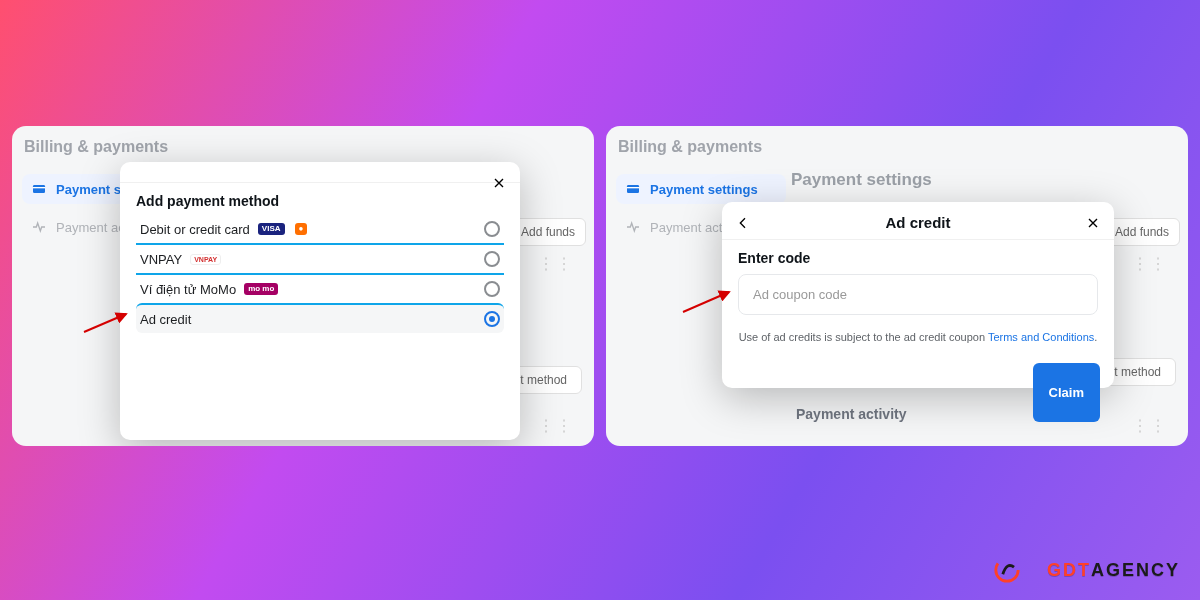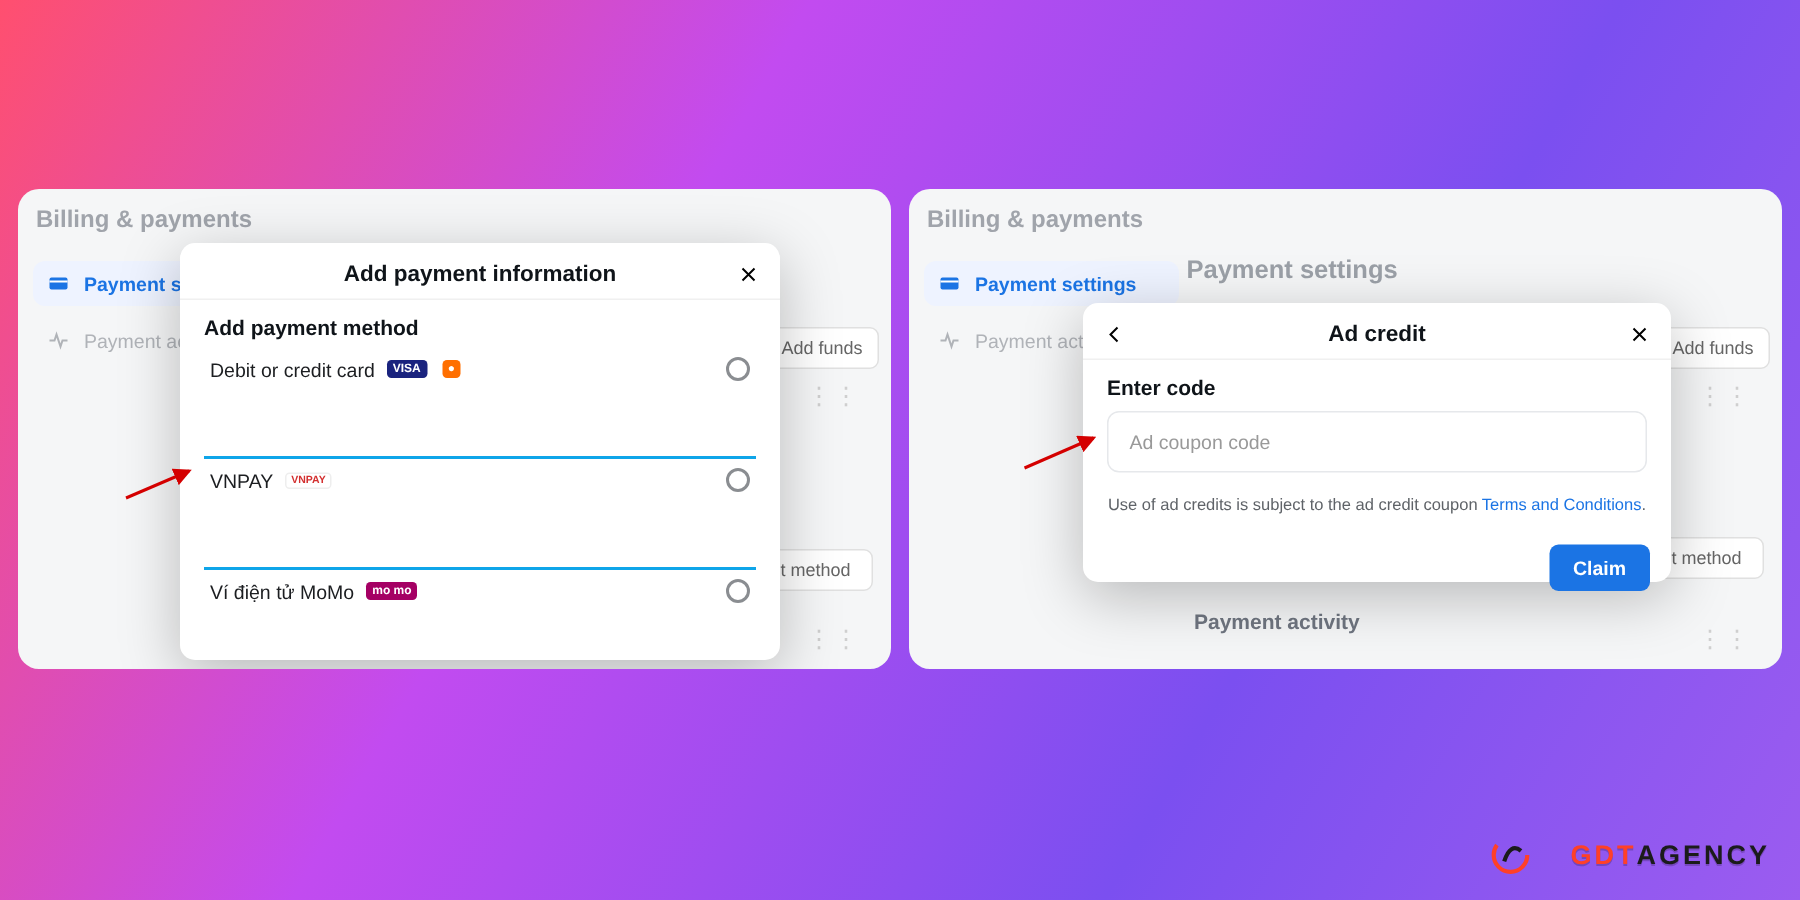--- a/index.html
+++ b/index.html
@@ -89,21 +89,21 @@
 }
 .modal-header .back {
   position:absolute; left:10px; top:10px;
   width:22px; height:22px; cursor:pointer;
   display:flex; align-items:center; justify-content:center;
 }
 .modal-body { padding: 10px 16px 12px; }
 .section-title {
   font-size:14px; font-weight:700; color:#0f1419; margin-bottom:6px;
 }
-.option-list { display:flex; flex-direction:column;gap:44px; }
+.option-list { display:flex; flex-direction:column; }
 .option {
   display:flex; align-items:center; justify-content:space-between;
   padding: 6px 4px; font-size: 13px; color:#1c1e21;
   border-top: 2px solid #0ea5e9;
 }
 .option:first-child { border-top: none; }
 .option .lbl { display:flex; align-items:center; gap:8px; }
 .badge {
   display:inline-block; font-size:8px; font-weight:700;
   color:#fff; border-radius:3px; padding:2px 4px; line-height:1;
@@ -123,21 +123,21 @@
 .option.selected { background:#f5f6f7; border-radius:6px; }
 .info-block { text-align:center; margin-top:10px; font-size:11px; color:#5f6368;}
 .info-block .link { color:#1b74e4; font-weight:600; }
 .lock { display:inline-block; margin-bottom:2px; }
 .modal-footer {
   display:flex; justify-content:flex-end;
   padding: 8px 14px 12px;
 }
 .btn-primary {
   background:#1b74e4; color:#fff; border:none;
-  border-radius:6px; padding:8px 16px; font-size:13px; font-weight:600; cursor:pointer;
+  border-radius:6px; padding:22px 16px; font-size:13px; font-weight:600; cursor:pointer;
 }
 
 
 .input-box {
   width:100%; border:1px solid #e6e8eb; border-radius:8px;
   padding:12px 14px; font-size:13px; color:#999; margin-top:8px;
 }
 .terms-line { font-size:11px; color:#5f6368; text-align:center; margin-top:16px; }
 .terms-line a { color:#1b74e4; text-decoration:none; }
 
@@ -186,21 +186,20 @@
   </div>
 
   <div class="addfunds">Add funds</div>
   <div class="rowdots">⋮⋮</div>
   <div class="pm-ghost">ment method</div>
   <div class="pay-activity-left">Payment activity</div>
   <div class="rowdots2">⋮⋮</div>
 
   <div class="modal">
     <div class="modal-header">
-      <div class="title">Add payment information</div>
       <div class="close">
         <svg viewBox="0 0 24 24" width="16" height="16">
             <path d="M6 6 L18 18 M18 6 L6 18" stroke="#000" stroke-width="2"></path>
           </svg>
       </div>
     </div>
     <div class="modal-body">
       <div class="section-title">Add payment method</div>
       <div class="option-list">
         <div class="option">

